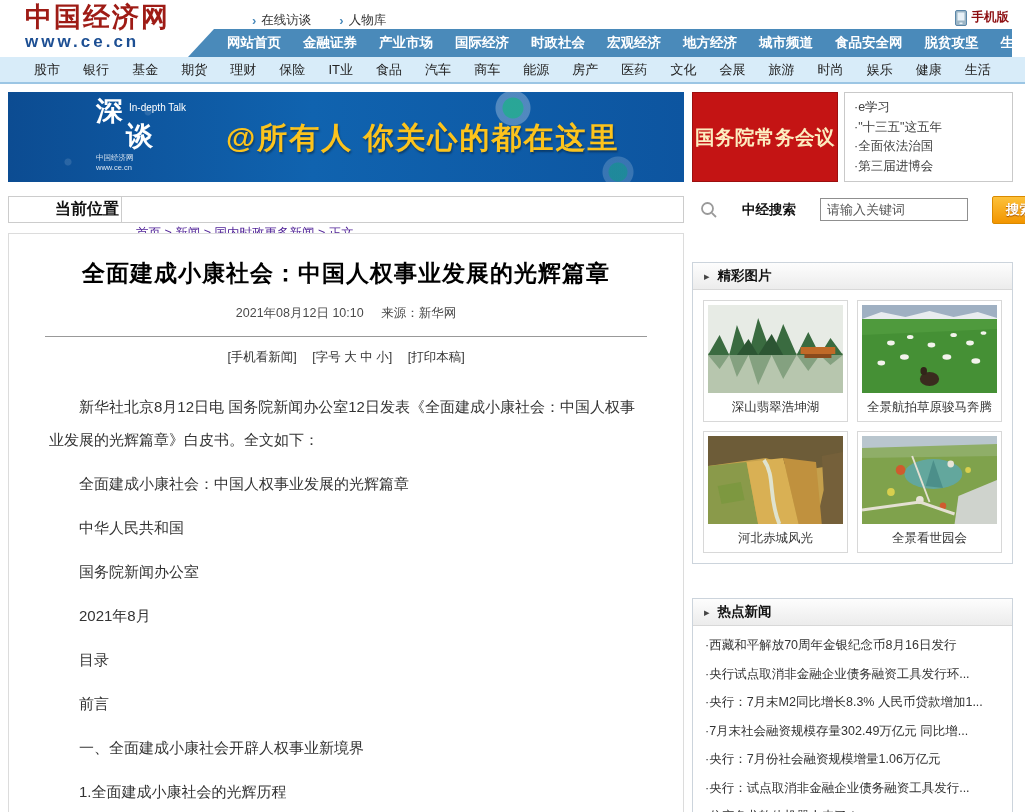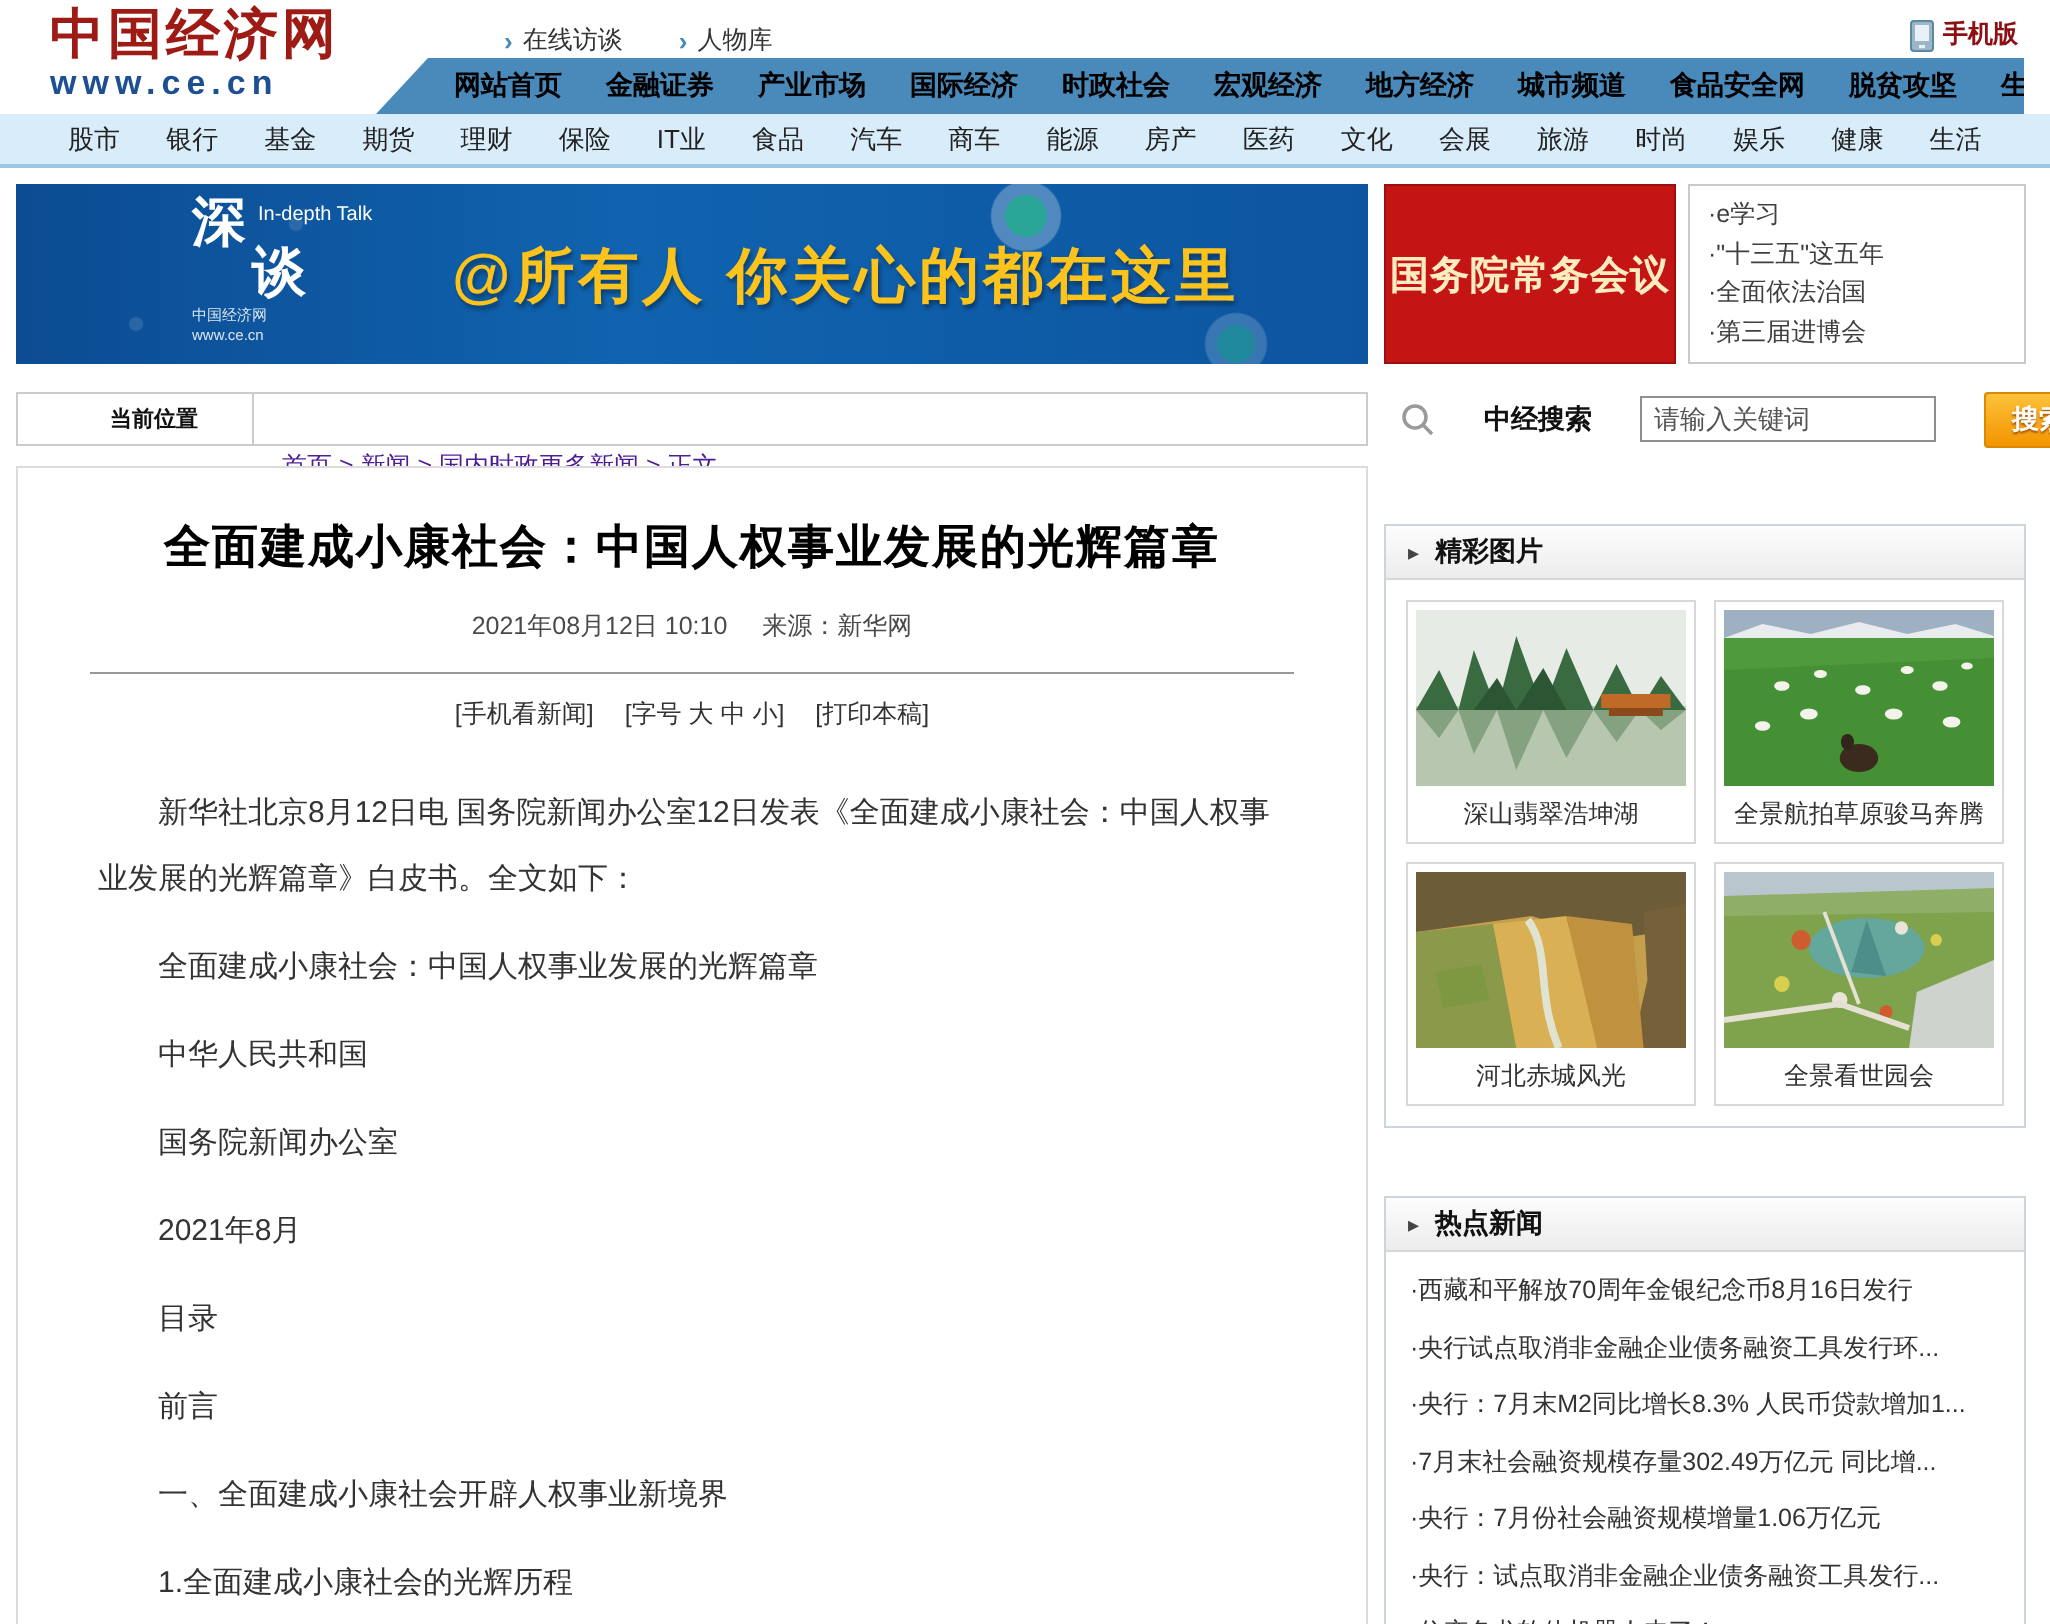--- a/index.html
+++ b/index.html
@@ -12,21 +12,21 @@
   .logo { position:absolute; left:25px; top:3px; cursor:pointer; }
   .logo-cn { font-size:27px; font-weight:bold; color:#9e1b15; letter-spacing:2px; line-height:1.1; }
   .logo-en { font-size:17px; font-weight:bold; color:#1d4f93; letter-spacing:3px; margin-top:-1px; }
   .top-links { position:absolute; left:252px; top:12px; display:flex; gap:28px; font-size:12.5px; color:#333; }
   .top-link { display:flex; align-items:center; gap:5px; cursor:pointer; }
   .top-link .arrow { color:#4a8aba; font-weight:bold; font-size:13px; }
   .mobile { position:absolute; right:16px; top:9px; display:flex; align-items:center; gap:5px; cursor:pointer; }
   .mobile-label { color:#8d0f12; font-weight:bold; font-size:12.5px; }
   .main-nav { position:absolute; left:188px; right:13px; top:29px; height:28px; background:#4a8aba;
     clip-path:polygon(26px 0,100% 0,100% 100%,0 100%); display:flex; align-items:center; padding-left:28px; }
-  .main-nav span { color:#000000; font-weight:bold; font-size:13.5px; padding:0 11px; white-space:nowrap; cursor:pointer; }
+  .main-nav span { color:#ffffff; font-weight:bold; font-size:13.5px; padding:0 11px; white-space:nowrap; cursor:pointer; }
 
   
   .sub-nav { height:27px; background:#d8ecf9; border-bottom:2px solid #9cc6e4; display:flex;
     align-items:center; justify-content:space-between; padding:0 34px; }
   .sub-nav span { font-size:13px; color:#222; white-space:nowrap; cursor:pointer; }
 
   
   .band { display:flex; margin:8px 12px 0 8px; gap:8px; height:90px; }
   .banner { width:676px; flex:none; position:relative; cursor:pointer; overflow:hidden;
     background-color:#0e59a4;
@@ -50,21 +50,21 @@
   .promo-red { width:146px; flex:none; background:#c41414; border:1px solid #9c0f0f; display:flex;
     align-items:center; justify-content:center; color:#fcedc0; font-weight:bold; font-size:19.5px;
     letter-spacing:0.5px; cursor:pointer; white-space:nowrap; }
   .promo-links { flex:1; border:1px solid #c9c9c9; padding:6px 9px; display:flex; flex-direction:column;
     justify-content:center; }
   .promo-links span { font-size:12.5px; color:#404040; line-height:19.5px; white-space:nowrap; cursor:pointer; }
 
   
   .crumb-row { display:flex; margin:14px 12px 0 8px; gap:8px; height:27px; }
   .crumb { width:676px; flex:none; border:1px solid #ccc; display:flex; align-items:stretch; background:#fff; }
-  .crumb-label { font-weight:bold; font-size:11px; color:#111; padding:0 27px 0 46px; border-right:1px solid #ccc;
+  .crumb-label { font-weight:bold; font-size:16px; color:#111; padding:0 2px 0 46px; border-right:1px solid #ccc;
     display:flex; align-items:center; }
   .crumb-path { font-size:12.5px; color:#4c1d95; padding-left:14px; display:flex; align-items:center; cursor:pointer;margin-top:36px; }
   .search { flex:1; display:flex; align-items:center; gap:24px; padding-left:8px; }
   .search-label { font-weight:bold; font-size:13.5px; color:#111; white-space:nowrap; }
   .search-input { width:148px; height:23px; border:1px solid #8f8f8f; font-size:13px; padding:0 6px; color:#555;
     font-family:inherit; }
   .search-input::placeholder { color:#555; }
   .search-btn { width:55px; height:28px; background:linear-gradient(#fdc13a,#f29500); border:1px solid #d98a00;
     color:#fff; font-weight:bold; font-size:13.5px; text-shadow:0 1px 1px rgba(150,70,0,.85); border-radius:2px;
     cursor:pointer; font-family:inherit; }

